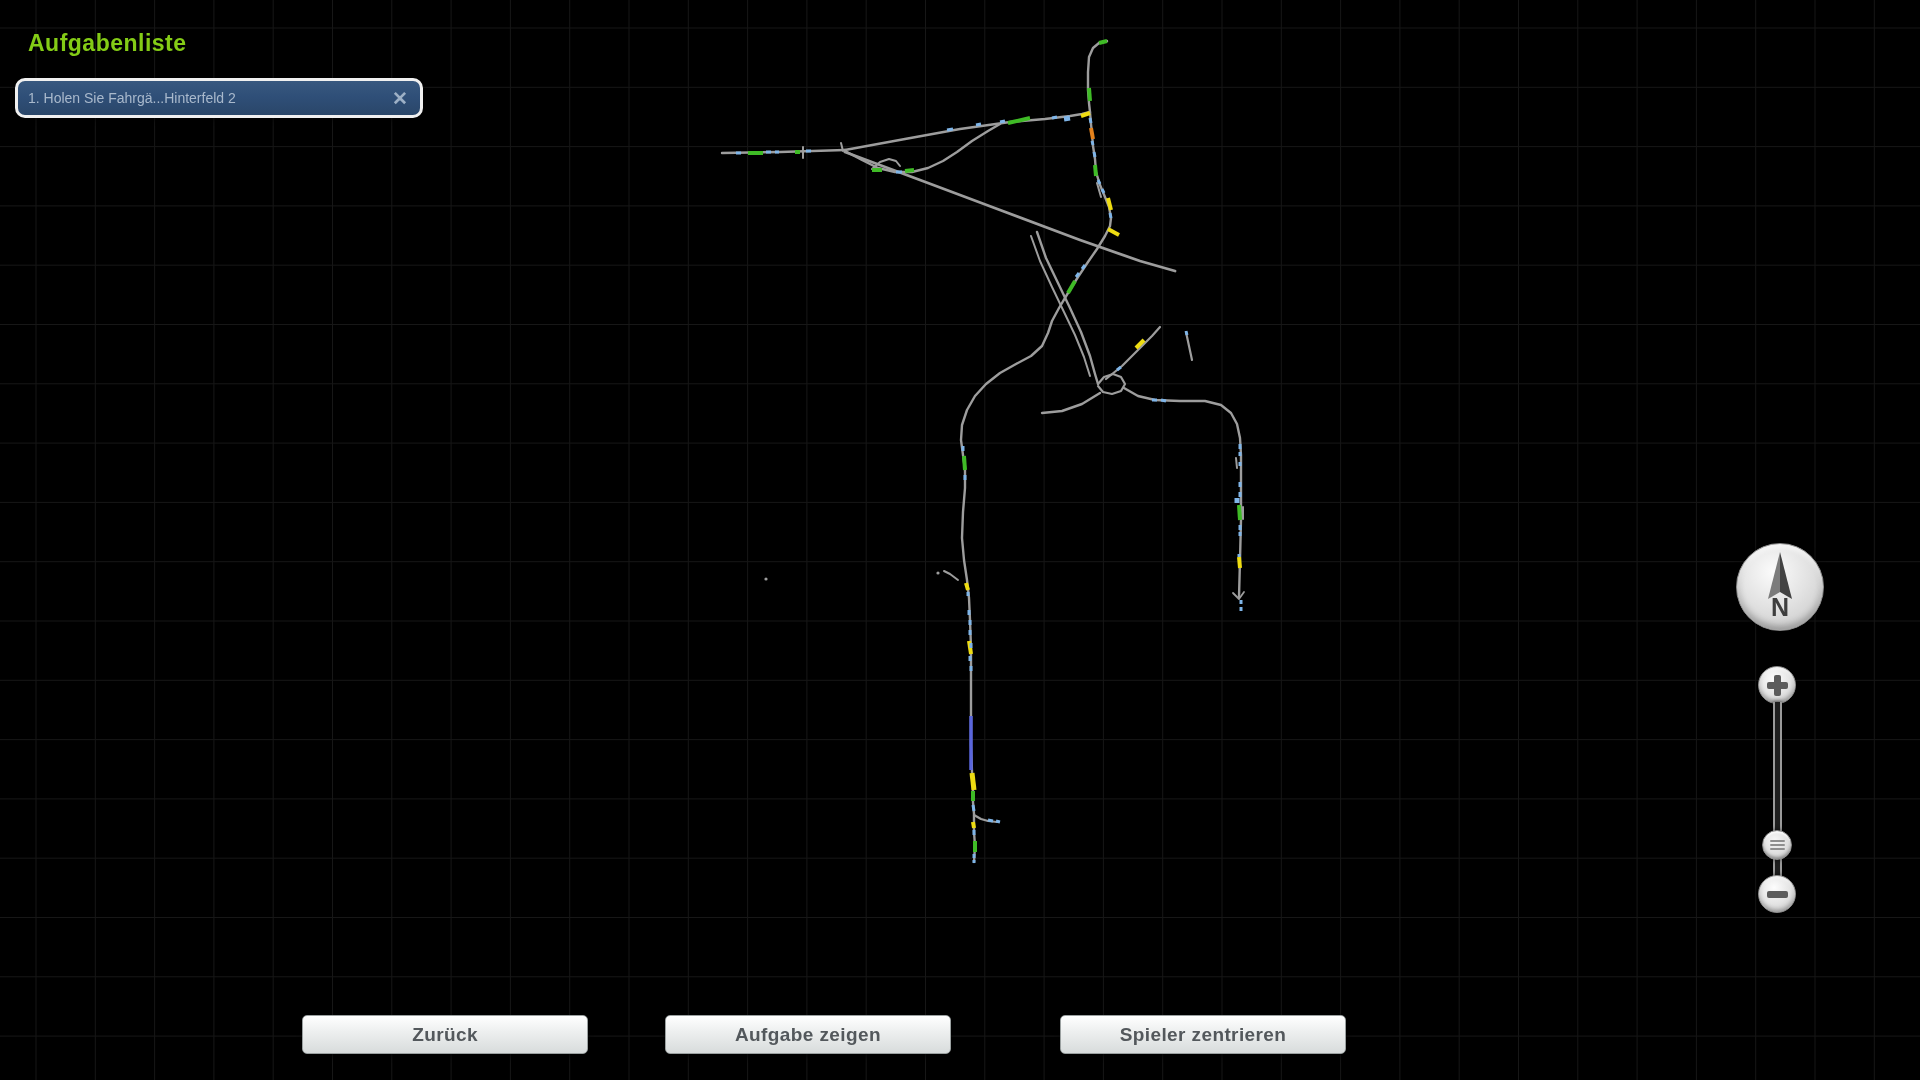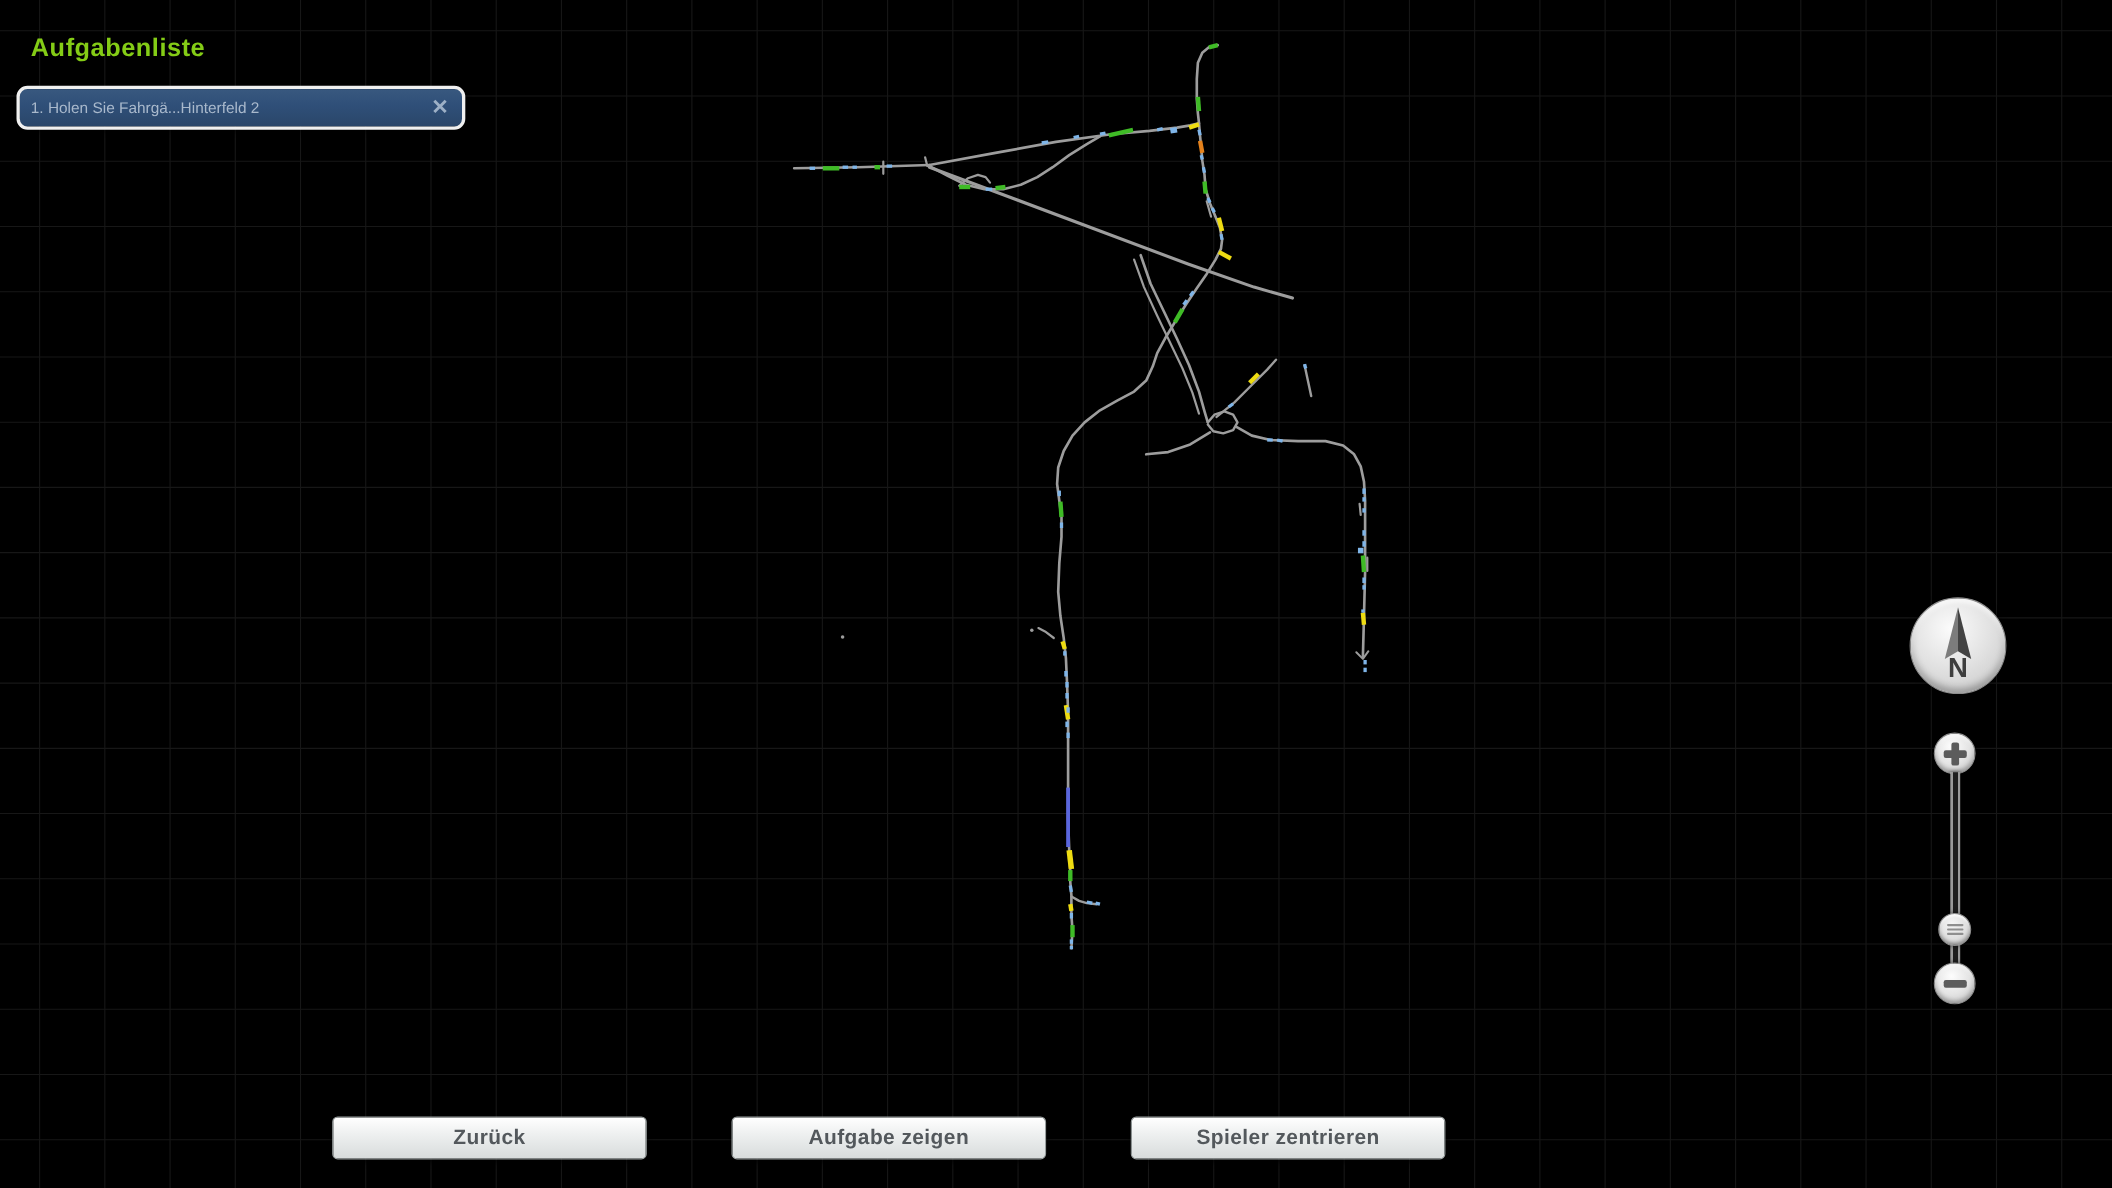--- a/index.html
+++ b/index.html
@@ -18,21 +18,21 @@
   .task-item .label{color:#a9b9cc;font-size:14px;white-space:nowrap;overflow:hidden;}
   .task-item .close{margin-left:auto;color:#9db0c6;font-size:19px;font-weight:700;
       line-height:1;cursor:pointer;}
 
   .btn{position:absolute;top:981px;width:286px;height:39px;border-radius:5px;
       border:1px solid #9aa0a0;box-sizing:border-box;
       background:linear-gradient(180deg,#ffffff 0%,#eef0f0 40%,#d8dcdc 100%);
       box-shadow:0 3px 5px rgba(0,0,0,.65), inset 0 1px 0 #fff;
       display:flex;align-items:center;justify-content:center;
       color:#53585c;font-size:19px;font-weight:600;letter-spacing:.4px;cursor:pointer;margin-top:34px;}
-  #btn-zurueck{left:302px;} #btn-aufgabe{left:665px;} #btn-spieler{left:1028px;}
+  #btn-zurueck{left:302px;} #btn-aufgabe{left:665px;} #btn-spieler{left:1060px;}
 
   .compass{position:absolute;left:1736px;top:543px;width:88px;height:88px;border-radius:50%;
       background:radial-gradient(circle at 42% 32%,#fbfbfb 0%,#e3e3e3 45%,#c2c2c2 100%);
       border:1px solid #8d8d8d;box-sizing:border-box;
       box-shadow:inset 0 -4px 7px rgba(0,0,0,.28), inset 0 3px 5px rgba(255,255,255,.95), 0 0 6px rgba(0,0,0,.6);
       display:flex;flex-direction:column;align-items:center;cursor:pointer;}
   .compass svg{margin-top:7px;}
   .compass .n{color:#3e3e3e;font-size:25px;font-weight:700;line-height:1;margin-top:-8px;}
 
   .round-btn{position:absolute;border-radius:50%;

